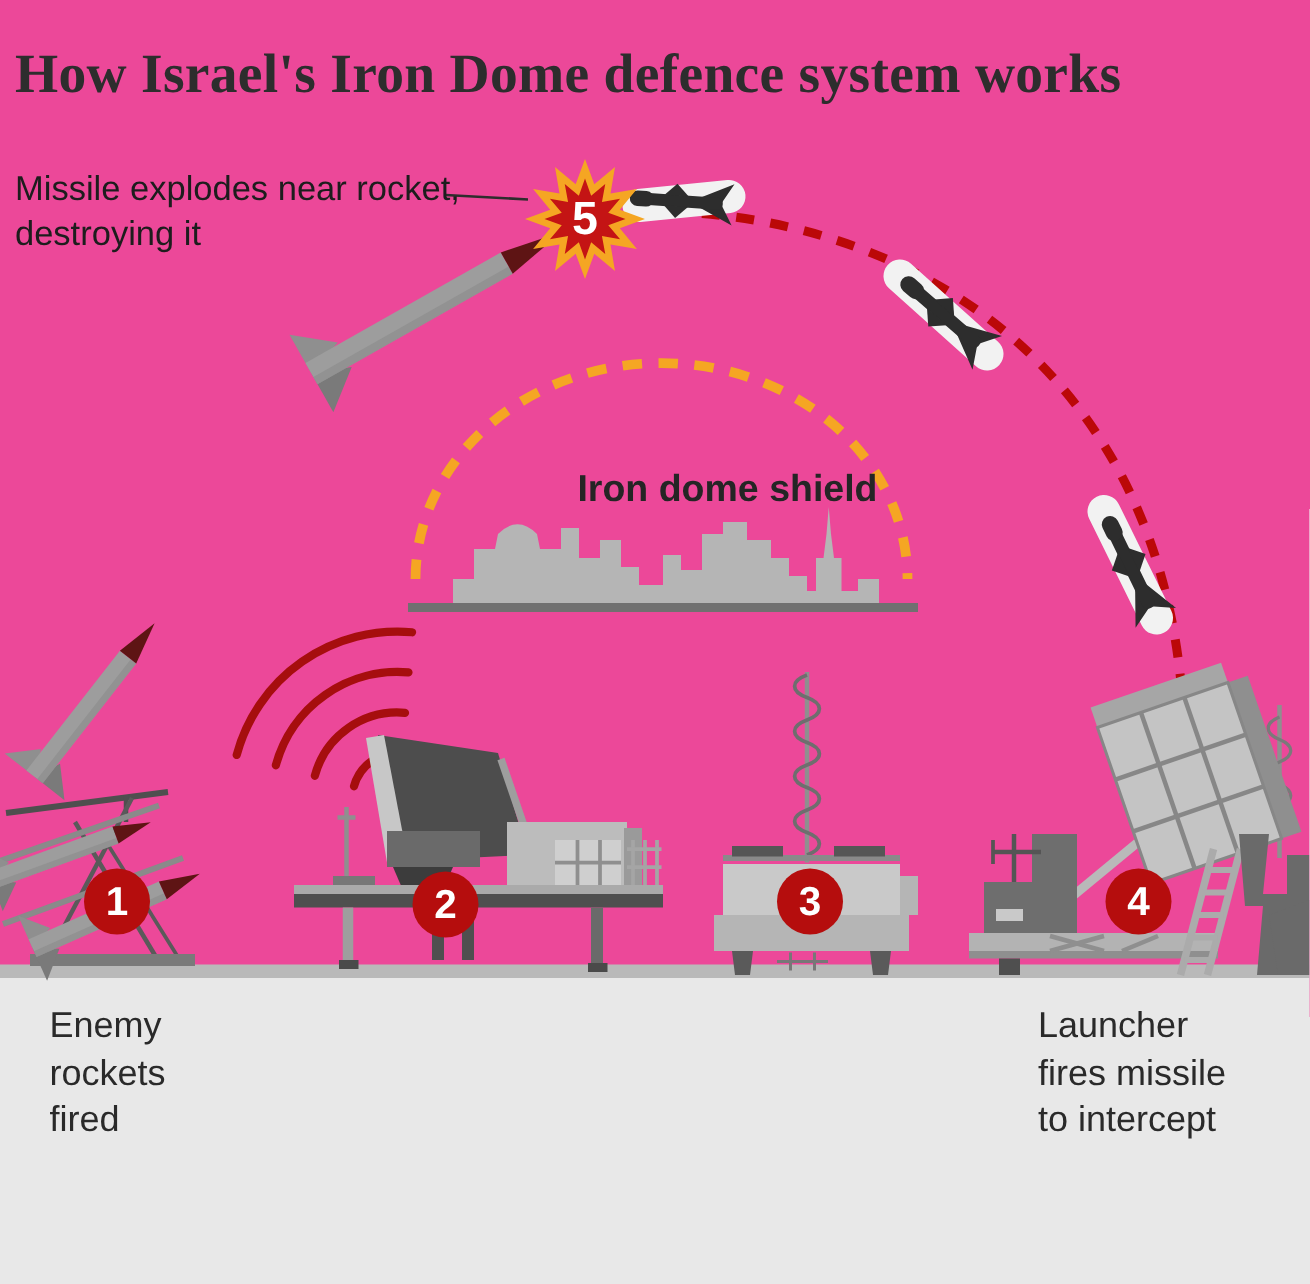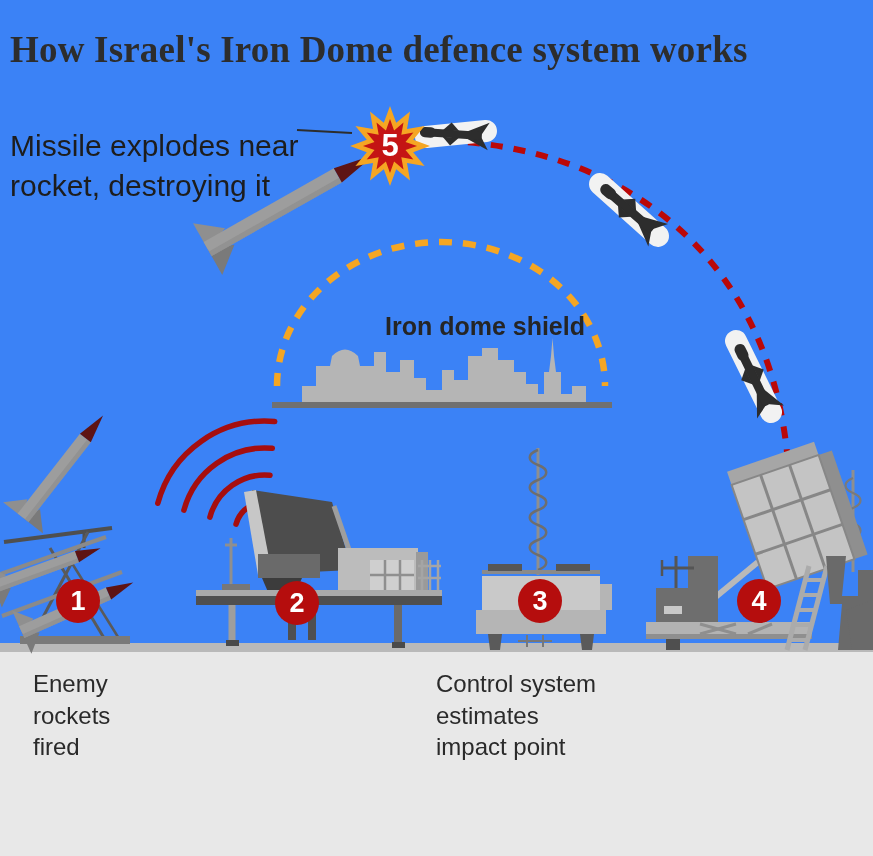--- a/index.html
+++ b/index.html
@@ -1,23 +1,23 @@
 <!DOCTYPE html>
 <html><head>
 <meta charset="utf-8">
 <style>
   html,body{margin:0;padding:0;background:#f2f2f2;}
-  .stage{position:relative;width:873px;height:856px;background:#3b82f6;overflow:hidden;
+  .stage{position:relative;width:873px;height:856px;background:#ec4899;overflow:hidden;
          font-family:"Liberation Sans",sans-serif;}
   .layer{position:absolute;left:0;top:0;}
   .title{position:absolute;left:10px;top:2px;width:812px;
          font-family:"Liberation Serif",serif;font-weight:700;font-size:37px;
          line-height:1.27;color:#2d2d2d;letter-spacing:.2px;}
-  .annotation{position:absolute;left:10px;top:110px;width:318px;font-size:30px;
-         line-height:1.32;color:#1d1d1d;margin-top:16px;}
+  .annotation{position:absolute;left:10px;top:110px;width:318px;font-size:23px;
+         line-height:1.32;color:#1d1d1d;}
   .dome-label{position:absolute;left:300px;top:312px;width:285px;text-align:right;
          font-size:25px;font-weight:600;color:#252525;}
   .badge{position:absolute;width:44px;height:44px;border-radius:50%;background:#b50d0d;
          color:#ffffff;font-weight:700;font-size:27px;display:flex;align-items:center;
          justify-content:center;}
   .star-num{position:absolute;left:372px;top:128px;width:36px;height:36px;display:flex;
          align-items:center;justify-content:center;color:#ffffff;font-size:31px;font-weight:700;}
   .step-label{position:absolute;font-size:24px;line-height:1.32;color:#2a2a2a;}
   .step1{left:33px;top:668px;width:112px;}
   .step2{left:186px;top:668px;width:178px;}
@@ -209,15 +209,15 @@
   <div class="dome-label">Iron dome shield</div>
 
   <div class="star-num">5</div>
 
   <div class="badge" style="left:56px;top:579px;">1</div>
   <div class="badge" style="left:275px;top:581px;">2</div>
   <div class="badge" style="left:518px;top:579px;">3</div>
   <div class="badge" style="left:737px;top:579px;">4</div>
 
   <div class="step-label step1">Enemy rockets fired</div>
-  <div class="step-label step3">Control system estimates impact point</div>
+  <div class="step-label step4">Launcher fires missile to intercept</div>
 
 </div>
 
 </body></html>

